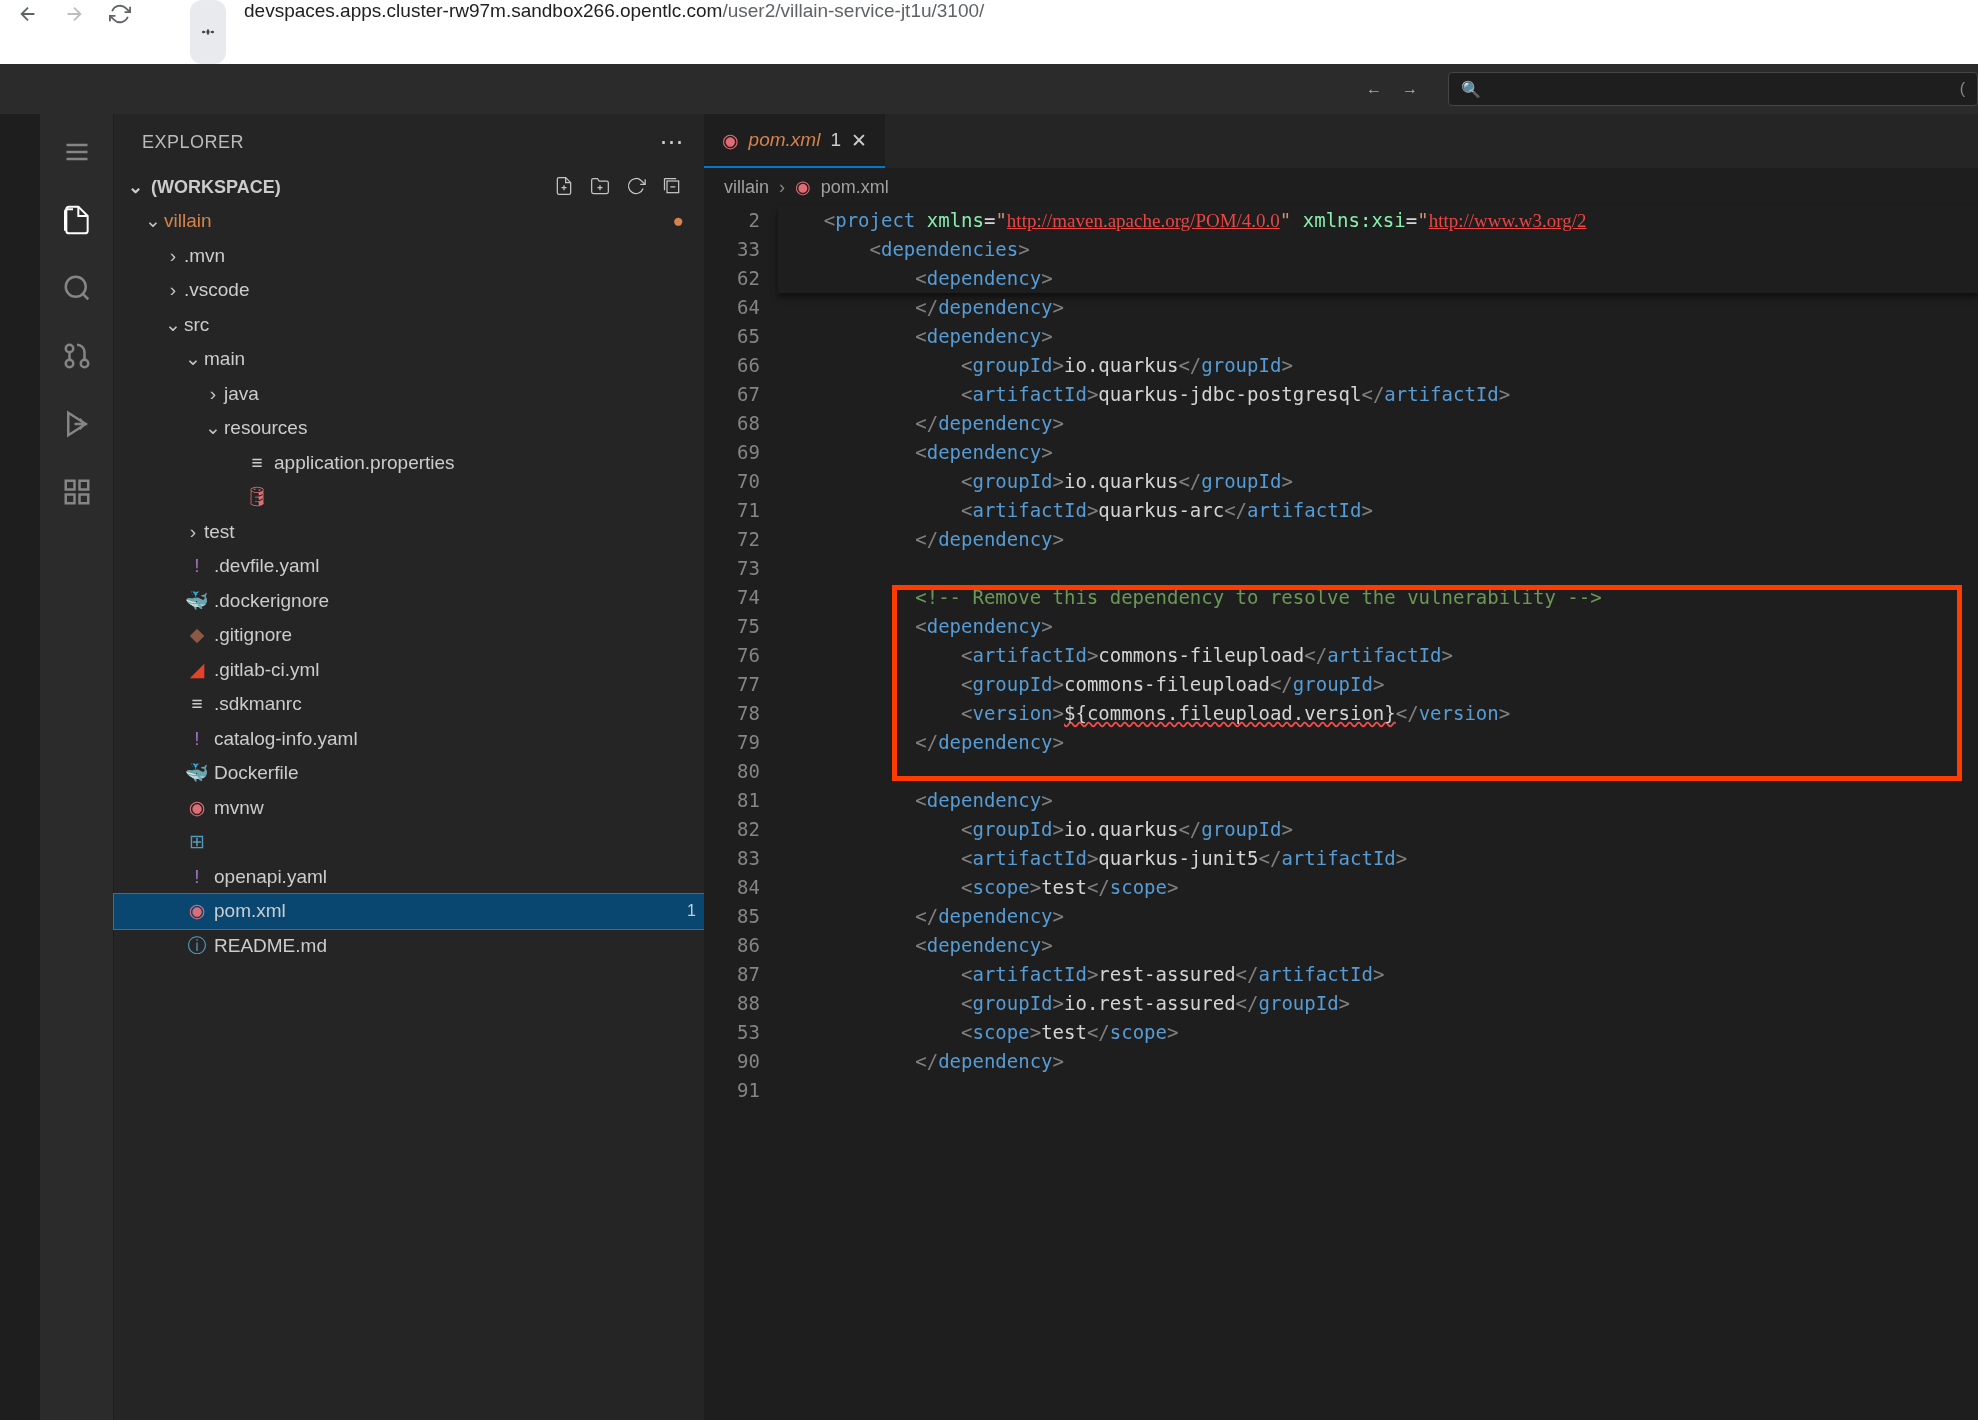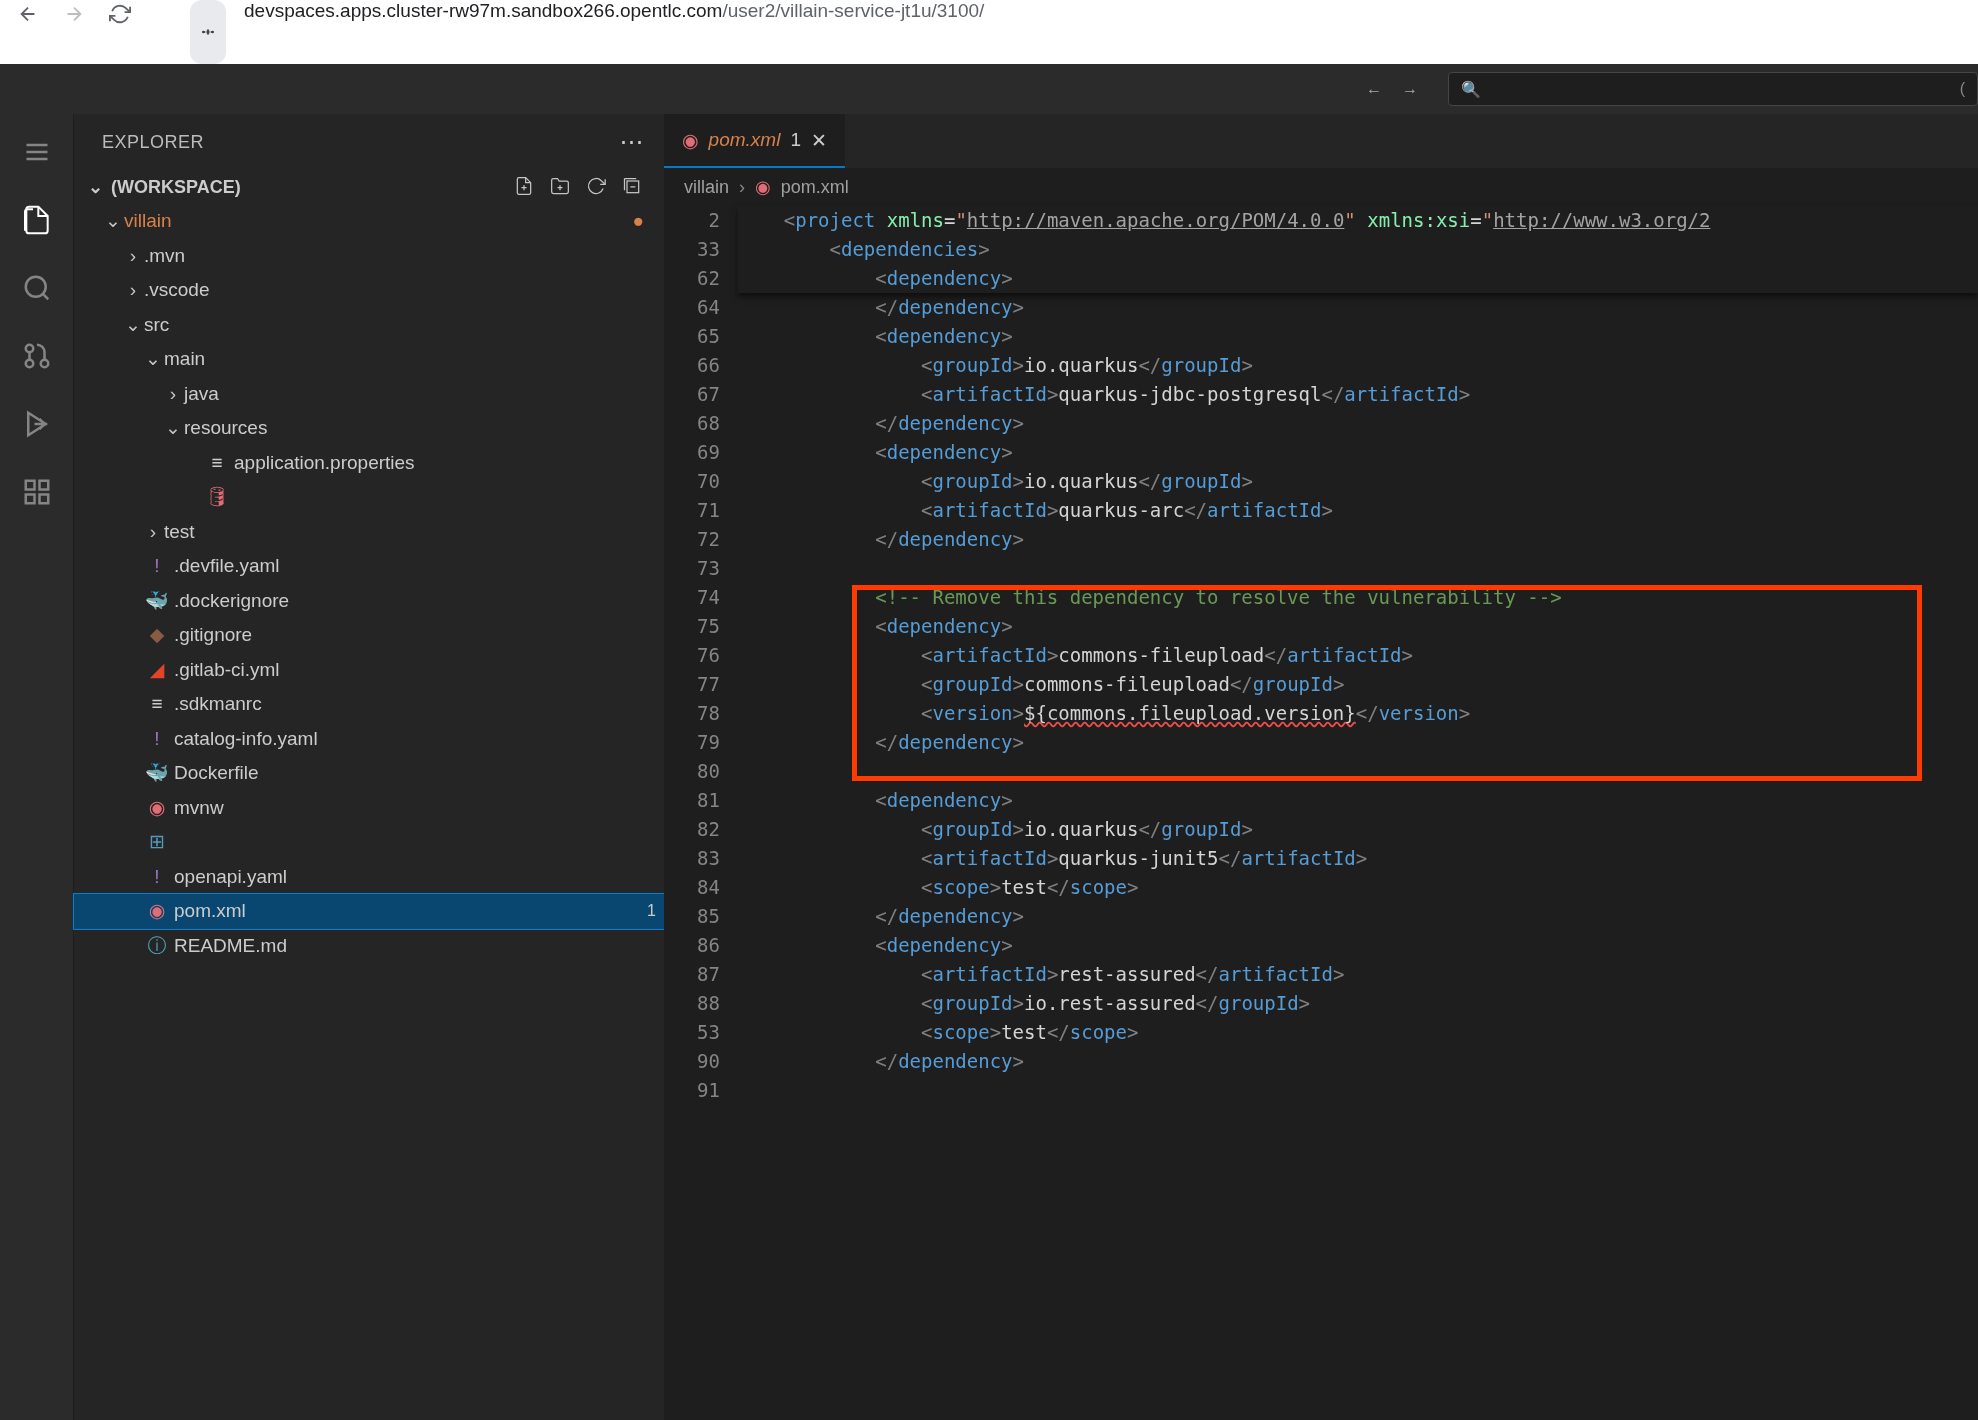--- a/index.html
+++ b/index.html
@@ -10,21 +10,21 @@
 .site-badge { background: #e8eaed; border-radius: 12px; padding: 6px 10px; font-size: 14px; color: #3c4043; display: flex; align-items: center; gap: 6px; }
 .url-text { font-size: 19px; color: #202124; }
 .url-text .host { color: #202124; }
 .url-text .path { color: #5f6368; }
 
 .top-strip { background: #2b2b2b; height: 50px; display: flex; align-items: center; justify-content: flex-end; padding: 0 0 0 20px; }
 .top-nav-arrows { display: flex; gap: 20px; margin-right: 30px; color: #aaa; }
 .top-search { flex: 0 0 530px; background: #1e1e1e; border: 1px solid #454545; border-radius: 4px; height: 34px; display: flex; align-items: center; padding: 0 12px; color: #888; }
 .top-search .mag { margin-right: 8px; }
 
-.shell { display: flex; height: calc(1420px - 64px - 50px); }
+.shell { display: flex; height: calc(1420px - 64px - 50px); padding-left: 40px; }
 
 .activity-bar { width: 74px; background: #2b2b2b; display: flex; flex-direction: column; align-items: center; padding-top: 20px; gap: 32px; border-right: 1px solid #1e1e1e; }
 .activity-icon { width: 36px; height: 36px; color: #858585; display: flex; align-items: center; justify-content: center; }
 .activity-icon.active { color: #fff; }
 
 .sidebar { width: 590px; background: #252526; display: flex; flex-direction: column; }
 .sb-header { display: flex; align-items: center; justify-content: space-between; padding: 14px 20px 14px 28px; color: #bbbbbb; font-size: 18px; letter-spacing: 0.5px; }
 .sb-header .actions { color: #ccc; font-size: 24px; }
 .sb-section { display: flex; align-items: center; justify-content: space-between; padding: 6px 20px 6px 14px; font-size: 18px; color: #ccc; font-weight: 600; }
 .sb-section-left { display: flex; align-items: center; gap: 8px; }
@@ -53,21 +53,21 @@
 .code-area { display: flex; font-family: Menlo, Consolas, monospace; font-size: 19px; line-height: 29px; position: relative; }
 .gutter { width: 74px; text-align: right; color: #858585; padding-right: 18px; user-select: none; }
 .gutter .ln { height: 29px; }
 .code { flex: 1; position: relative; }
 .code .line { height: 29px; white-space: pre; color: #d4d4d4; }
 .sticky { background: #1e1e1e; box-shadow: 0 4px 6px rgba(0,0,0,0.5); position: relative; z-index: 2; }
 .t-tag { color: #569cd6; }
 .t-brkt { color: #808080; }
 .t-attr { color: #86efac; }
 .t-str { color: #ce9178; }
-.t-url { color: #a3a3a3; text-decoration: underline; }
+.t-url { color: #ef4444; text-decoration: underline; font-family: Liberation Serif, serif; }
 .t-text { color: #d4d4d4; }
 .t-cmt { color: #6a9955; }
 .t-squig { text-decoration: wavy underline #f14c4c; text-decoration-skip-ink: none; }
 
 .red-box { position: absolute; border: 5px solid #ff3b00; pointer-events: none; }
 
 svg { display: block; }
 </style>
 </head>
 <body>

